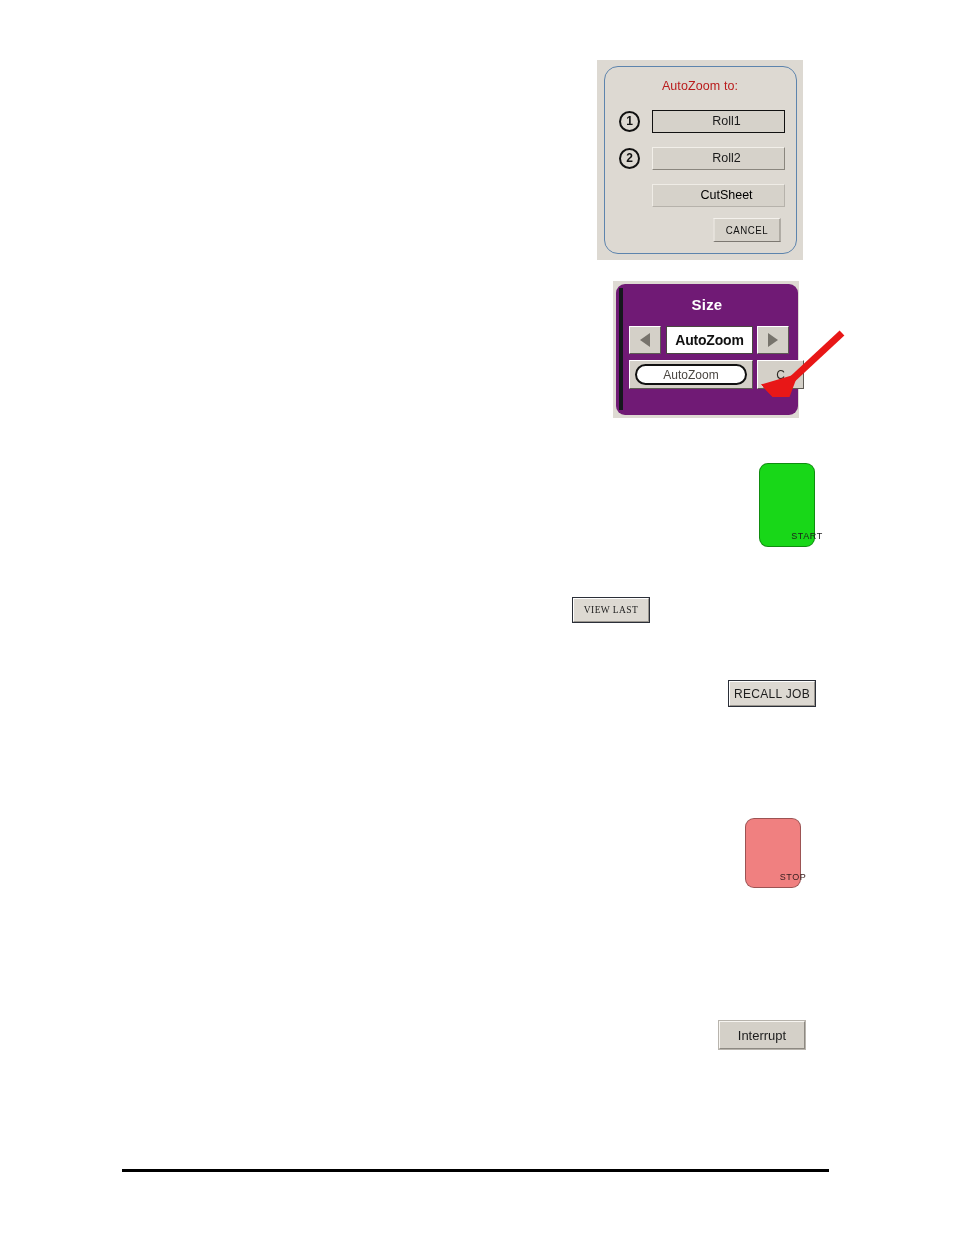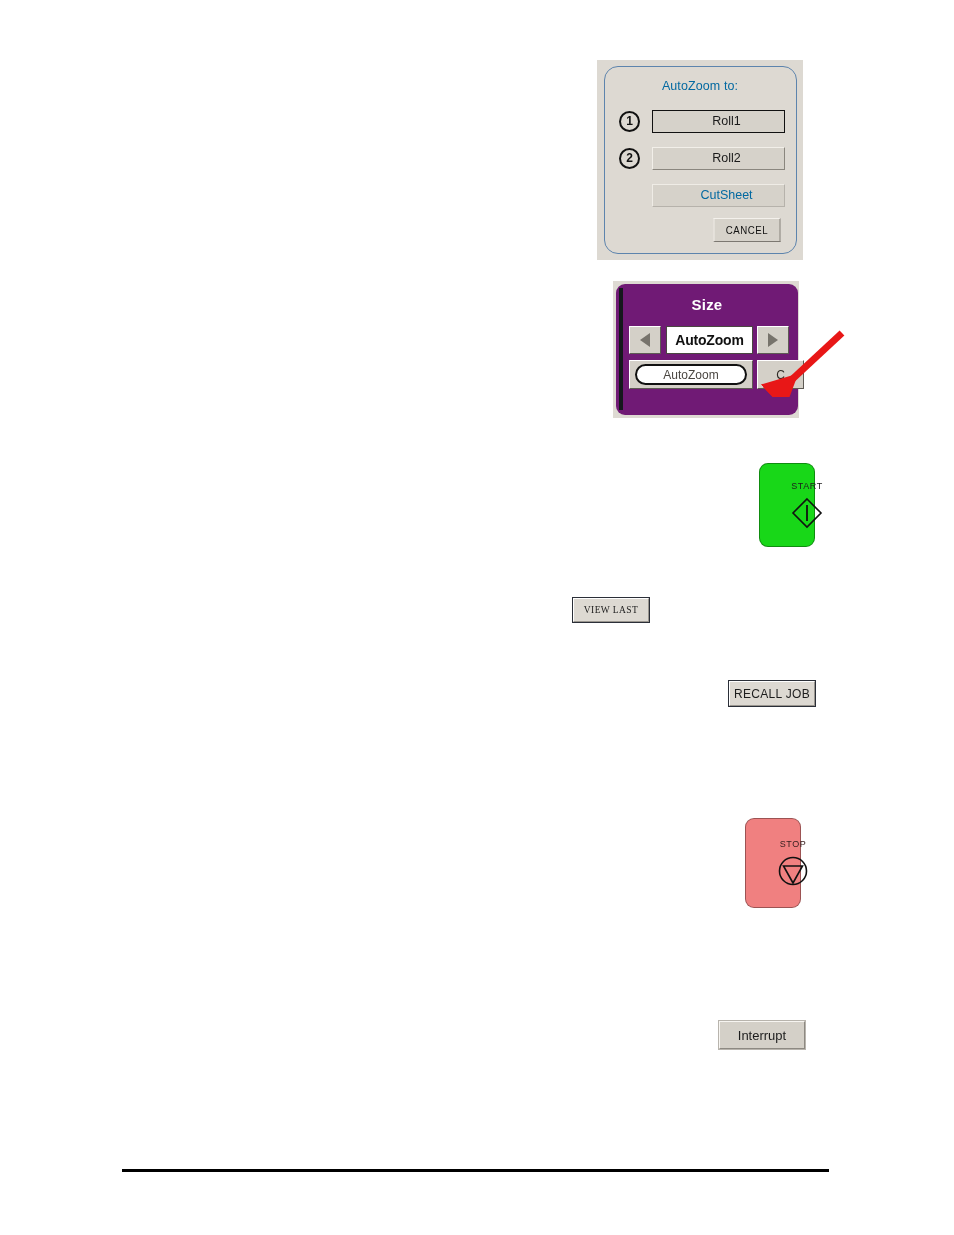--- a/index.html
+++ b/index.html
@@ -37,21 +37,21 @@
     box-sizing: border-box;
     pointer-events: none;
   }
   #autozoom-title {
     position: absolute;
     left: 0;
     top: 19px;
     width: 100%;
     text-align: center;
     font-size: 12.5px;
-    color: #0369a1;
+    color: #b91c1c;
     letter-spacing: 0.1px;
   }
   .az-row {
     position: absolute;
     left: 22px;
     width: 166px;
     height: 26px;
     display: flex;
     align-items: center;
   }
@@ -85,21 +85,21 @@
     color: #1a1a1a;
     box-sizing: border-box;
     padding-left: 16px;
   }
   .az-btn.focus {
     outline: 1.6px solid #111;
     outline-offset: -1px;
     border-color: #6f6b64;
   }
   .az-btn.disabled {
-    color: #0369a1;
+    color: #000000;
     border-top-color: #efece6;
     border-left-color: #efece6;
     border-right-color: #b6b2ab;
     border-bottom-color: #b6b2ab;
   }
   #az-cancel {
     position: absolute;
     left: 112px;
     top: 158px;
     width: 76px;
@@ -258,37 +258,37 @@
     pointer-events: none;
   }
 
   
   .hard-key {
     border-radius: 9px;
     border: 1.5px solid rgba(0,0,0,0.35);
     box-sizing: border-box;
     position: absolute;
     display: flex;
-    flex-direction: column;
-    align-items: center;
+    flex-direction: row;
+    align-items: flex-end;
     justify-content: center;
     padding-left: 40px;
   }
   #start-button {
     left: 759px;
     top: 463px;
     width: 56px;
     height: 84px;
     background: #18d718;
   }
   #stop-button {
     left: 745px;
     top: 818px;
     width: 56px;
-    height: 90px;
+    height: 70px;
     background: #f08080;
   }
   .hard-key-label {
     font-size: 9px;
     letter-spacing: 0.6px;
     color: #1d1d1d;
     margin-bottom: 5px;
   }
   #stop-button .hard-key-label { color: #3a2020; }
 

